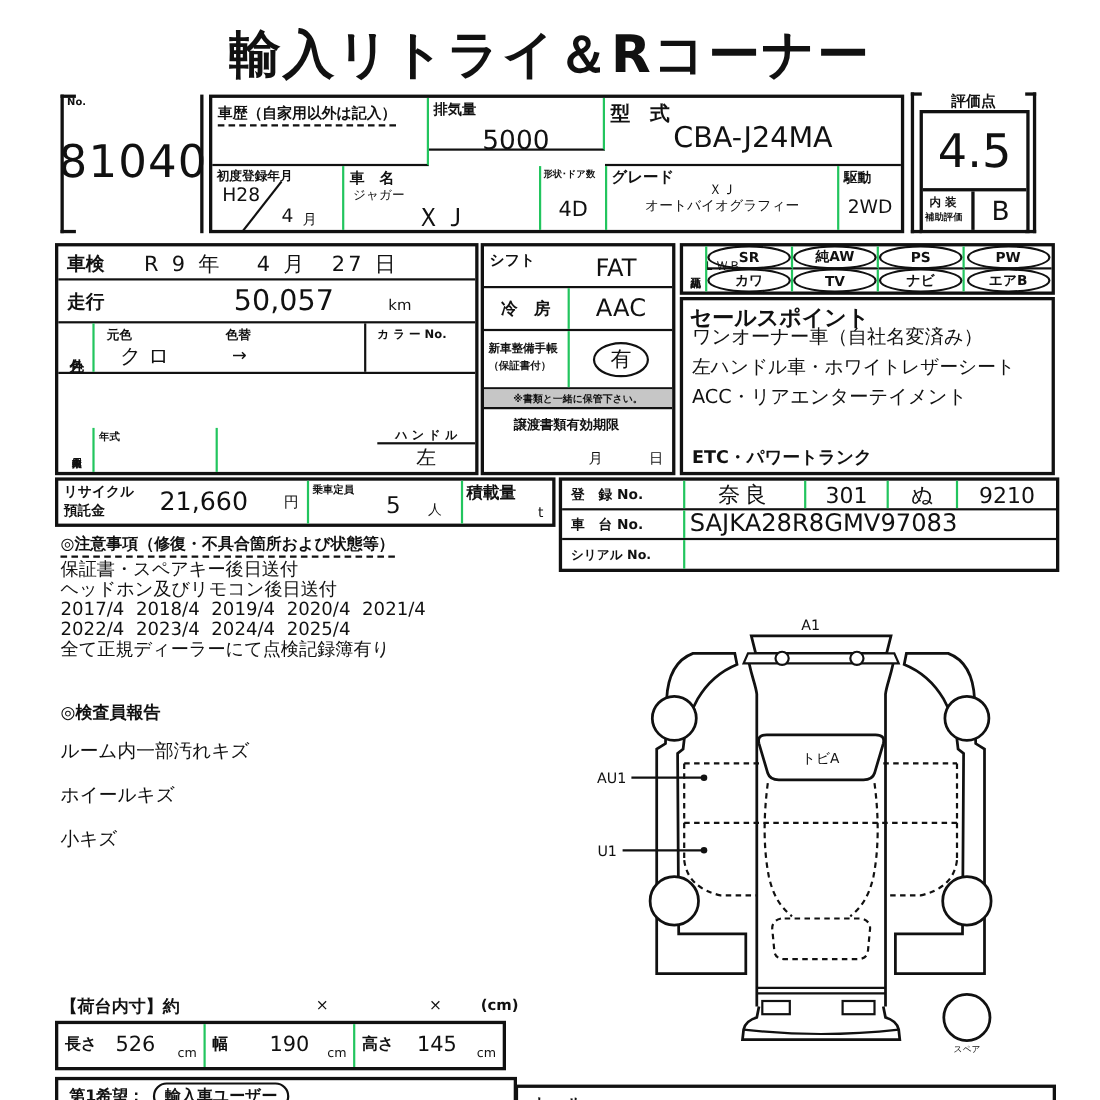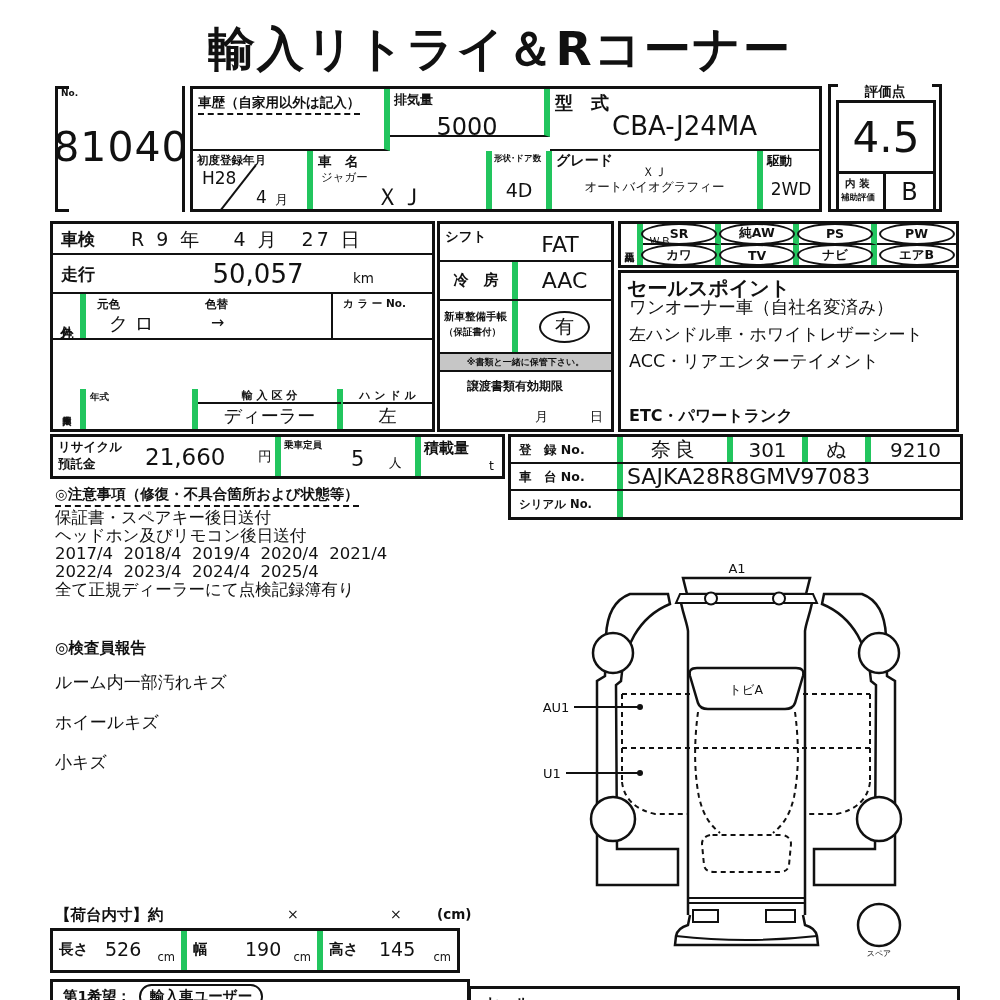--- a/index.html
+++ b/index.html
@@ -4,21 +4,21 @@
 <style>
   html,body{margin:0;padding:0;background:#fff;}
   .page{position:relative;width:1000px;height:1000px;background:#fff;color:#111;
         font-family:"DejaVu Sans","Liberation Sans",sans-serif;overflow:hidden;}
   .a{position:absolute;box-sizing:border-box;}
   .bold{font-weight:bold;}
   .ctr{display:flex;align-items:center;justify-content:center;text-align:center;}
   .pre{white-space:pre;}
   .vt{writing-mode:vertical-rl;text-orientation:upright;}
   .cell{position:absolute;box-sizing:border-box;}
-  .bb2{border-bottom:2px solid #111;} .br2{border-right:6px solid #22c55e;}
+  .bb2{border-bottom:2px solid #111;} .br2{border-right:2px solid #22c55e;}
   .bl2{border-left:2px solid #111;}  .bt2{border-top:2px solid #111;}
   .box3{border:3px solid #111;}
   .title{font-size:47px;font-weight:bold;letter-spacing:2px;text-align:center;}
   .dash-u{border-bottom:2px dashed #111;display:inline-block;padding-bottom:1px;}
   .badge{border:2px solid #111;border-radius:50%;font-weight:bold;font-size:12.5px;
          min-width:60px;height:18px;display:flex;align-items:center;justify-content:center;padding:0 6px;}
   .ellipse{border:2px solid #111;border-radius:50%;padding:1px 14px;font-size:19px;display:inline-block;}
   .pill{border:2px solid #111;border-radius:13px;padding:1px 9px;font-weight:bold;font-size:14.5px;display:inline-block;}
   .slash{position:absolute;width:58px;height:0;border-top:2px solid #111;transform:rotate(-52deg);transform-origin:center;}
   svg text{font-family:"DejaVu Sans","Liberation Sans",sans-serif;fill:#111;}
@@ -114,24 +114,20 @@
         <span class="a bold pre" style="left:10px;top:3px;font-size:10.5px;">カ ラ ー No.</span>
       </div>
     </div>
 
 
     <div class="cell" style="left:0;top:165px;width:379px;height:40px;">
       <div class="cell br2 ctr vt bold" style="left:0;top:0;width:33px;height:40px;font-size:9px;">輸入車用</div>
       <div class="cell br2" style="left:33px;top:0;width:112px;height:40px;">
         <span class="a bold" style="left:4px;top:2px;font-size:9.5px;">年式</span>
       </div>
-      <div class="cell br2" style="left:145px;top:0;width:145px;height:40px;">
-        <div class="cell bb2 ctr bold pre" style="left:0;top:0;width:143px;height:15px;font-size:11px;">輸 入 区 分</div>
-        <div class="cell ctr" style="left:0;top:15px;width:143px;height:24px;font-size:18px;">ディーラー</div>
-      </div>
       <div class="cell" style="left:290px;top:0;width:89px;height:40px;">
         <div class="cell bb2 ctr bold pre" style="left:0;top:0;width:89px;height:15px;font-size:11px;">ハ ン ド ル</div>
         <div class="cell ctr" style="left:0;top:15px;width:89px;height:24px;font-size:18px;">左</div>
       </div>
     </div>
   </div>
 
   <div class="a box3" style="left:437px;top:221px;width:177px;height:211px;">
     <div class="cell bb2" style="left:0;top:0;width:171px;height:38px;">
       <span class="a bold" style="left:5px;top:4px;font-size:13.5px;">シフト</span>

